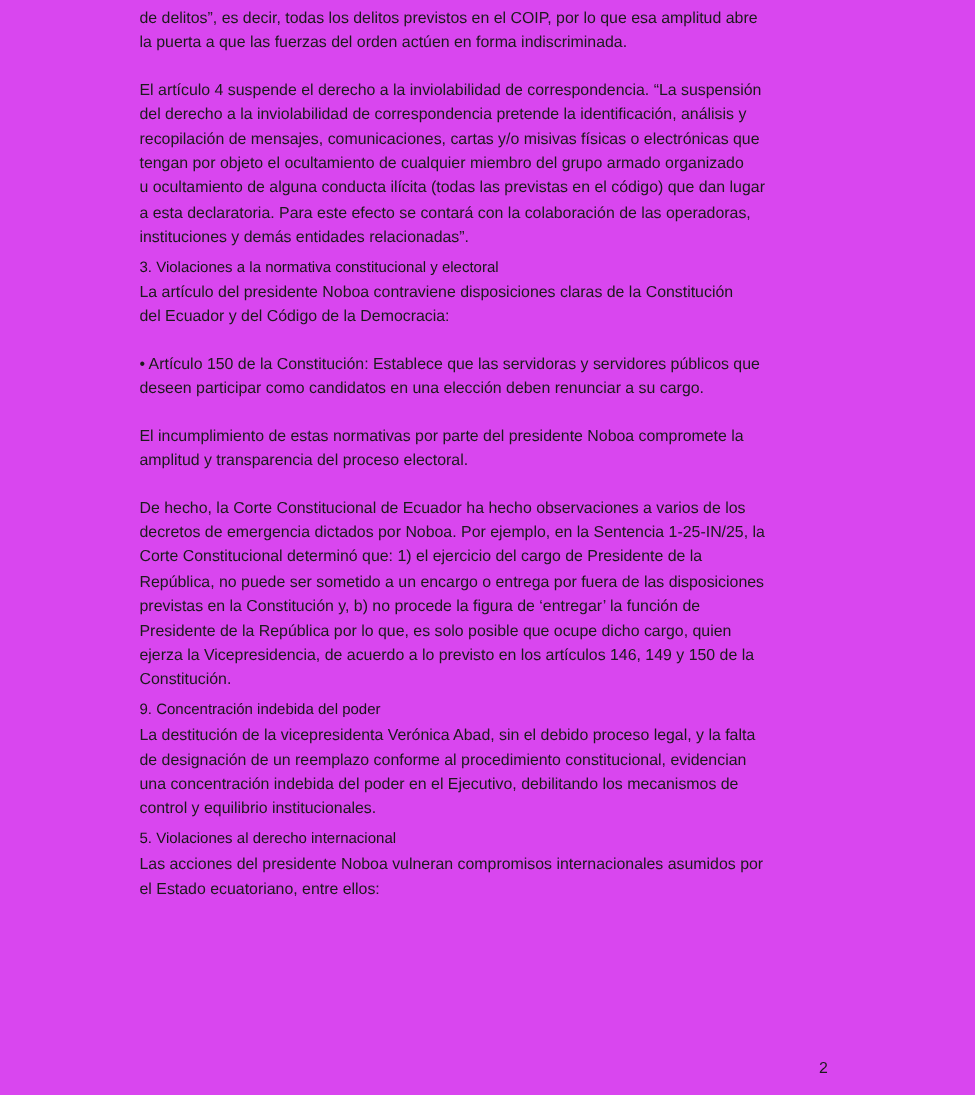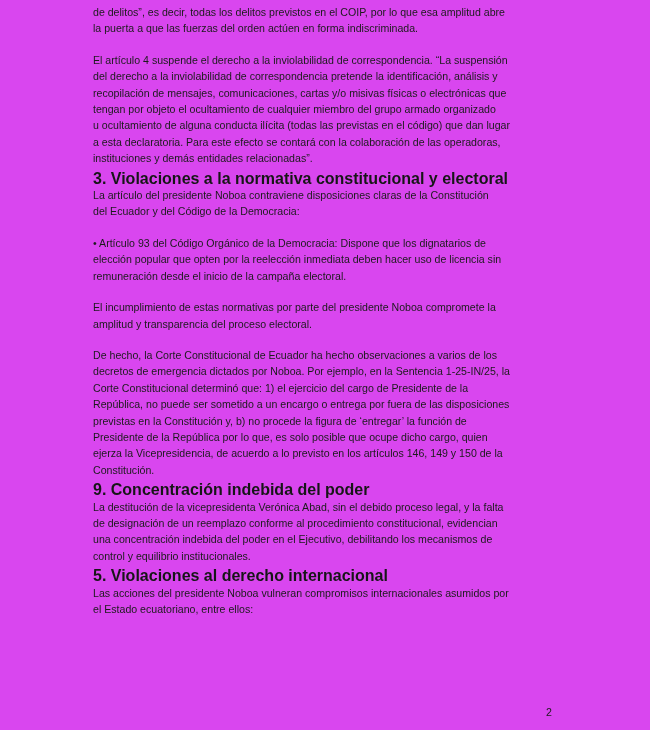--- a/index.html
+++ b/index.html
@@ -26,23 +26,23 @@
   }
   .content p {
     margin: 0 0 15px 0;
     white-space: pre;
     font-size: 10.6px;
     line-height: 16.4px;
   }
   .content h2 {
     margin: -11px 0 0 0;
     white-space: pre;
-    font-size: 16px;
+    font-size: 10px;
     line-height: 16.4px;
-    font-weight: bold;
+    font-weight: normal;
     color: #161616;
   }
   .footer {
     position: absolute;
     left: 546px;
     top: 704px;
     font-size: 10.6px;
     line-height: 16.4px;
     color: #1b1b1b;
   }
@@ -57,23 +57,22 @@
     <p>El artículo 4 suspende el derecho a la inviolabilidad de correspondencia. “La suspensión
 del derecho a la inviolabilidad de correspondencia pretende la identificación, análisis y
 recopilación de mensajes, comunicaciones, cartas y/o misivas físicas o electrónicas que
 tengan por objeto el ocultamiento de cualquier miembro del grupo armado organizado
 u ocultamiento de alguna conducta ilícita (todas las previstas en el código) que dan lugar
 a esta declaratoria. Para este efecto se contará con la colaboración de las operadoras,
 instituciones y demás entidades relacionadas”.</p>
     <h2>3. Violaciones a la normativa constitucional y electoral</h2>
     <p>La artículo del presidente Noboa contraviene disposiciones claras de la Constitución
 del Ecuador y del Código de la Democracia:</p>
-    <p>• Artículo 93 del Código Orgánico de la Democracia: Dispone que los dignatarios de
-elección popular que opten por la reelección inmediata deben hacer uso de licencia sin
-remuneración desde el inicio de la campaña electoral.</p>
+    <p>• Artículo 150 de la Constitución: Establece que las servidoras y servidores públicos que
+deseen participar como candidatos en una elección deben renunciar a su cargo.</p>
     <p>El incumplimiento de estas normativas por parte del presidente Noboa compromete la
 amplitud y transparencia del proceso electoral.</p>
     <p>De hecho, la Corte Constitucional de Ecuador ha hecho observaciones a varios de los
 decretos de emergencia dictados por Noboa. Por ejemplo, en la Sentencia 1-25-IN/25, la
 Corte Constitucional determinó que: 1) el ejercicio del cargo de Presidente de la
 República, no puede ser sometido a un encargo o entrega por fuera de las disposiciones
 previstas en la Constitución y, b) no procede la figura de ‘entregar’ la función de
 Presidente de la República por lo que, es solo posible que ocupe dicho cargo, quien
 ejerza la Vicepresidencia, de acuerdo a lo previsto en los artículos 146, 149 y 150 de la
 Constitución.</p>

